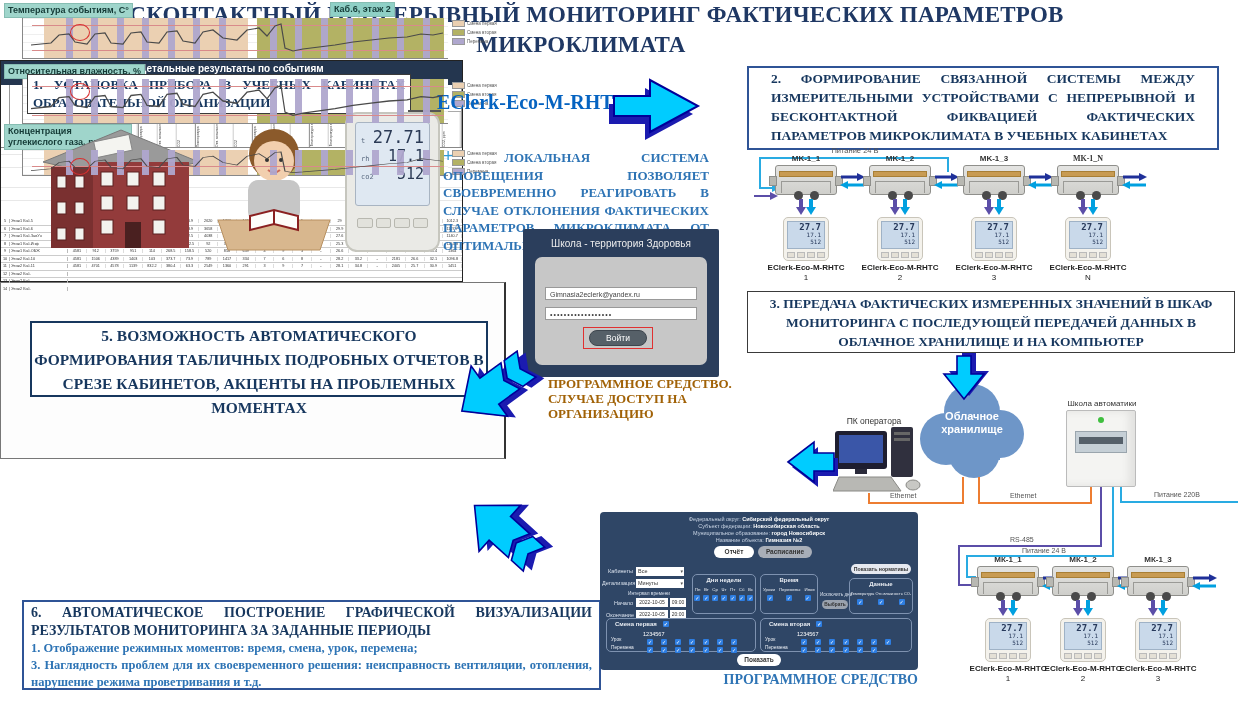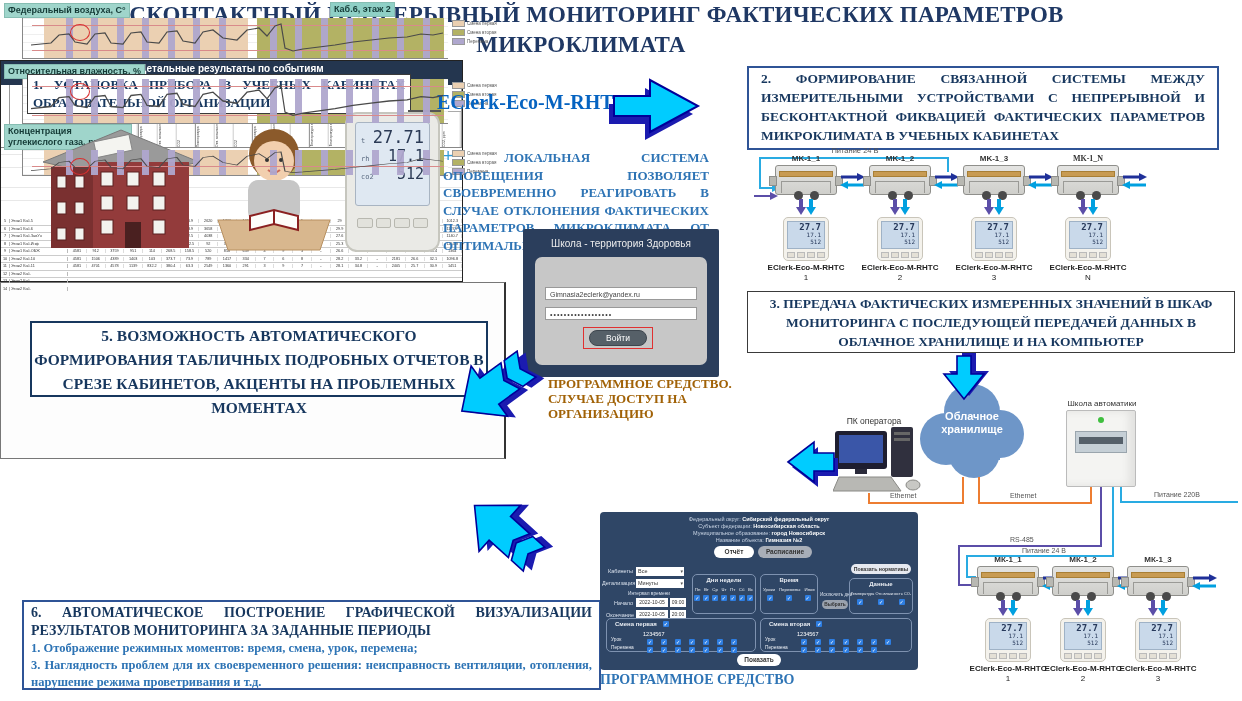--- a/index.html
+++ b/index.html
@@ -6,21 +6,21 @@
 #stage{position:relative;width:1242px;height:701px;background:#fff;overflow:hidden;font-family:"Liberation Sans",sans-serif}
 .abs{position:absolute}
 
 .hbox{position:absolute;background:#fff;color:#17375E;font-family:"Liberation Serif",serif;font-weight:bold;box-sizing:border-box}
 #title{left:40px;top:5px;width:1162px;text-align:center;font:bold 23px/30px "Liberation Serif",serif;color:#1F3864;letter-spacing:.2px}
 #box1{left:27px;top:74px;width:384px;height:40px;border:1.5px solid #3a3a3a;font-size:13px;line-height:18px;text-align:justify;padding:1px 5px}
 #eclerk{left:437px;top:91px;font:bold 20px "Liberation Serif",serif;color:#0563C1}
 #ecline{left:408px;top:110px;width:33px;height:2px;background:#555}
 #note{left:443px;top:148px;width:266px;text-align:justify;font:bold 13px/17.5px "Liberation Serif",serif;color:#2E74B5}
 #note .plus{font-size:18px;color:#2E9BD6}
-#box2{left:747px;top:66px;width:472px;height:84px;border:2px solid #2F5496;font-size:13.5px;line-height:19px;text-align:justify;padding:1px 12px}
+#box2{left:747px;top:66px;width:472px;height:84px;border:2px solid #2F5496;font-size:13.5px;line-height:19px;text-align:justify;padding:1px 22px}
 #box3{left:747px;top:291px;width:488px;height:62px;border:1.5px solid #3a3a3a;text-align:center;font-size:13.5px;line-height:19px;padding-top:2px}
 #box4{left:497px;top:417px;width:284px;height:88px;border:2px solid #17375E;font-size:13.5px;line-height:14.6px;text-align:justify;padding:2px 5px;z-index:5}
 #box5{left:30px;top:321px;width:458px;height:76px;border:2.5px solid #17375E;text-align:center;font-size:15.5px;line-height:24px;padding-top:1px;z-index:3}
 #box6{left:22px;top:600px;width:579px;height:90px;border:2px solid #2F5496;padding:2px 7px;z-index:4}
 #box6 .h{font:bold 14px/18px "Liberation Serif",serif;color:#17375E;text-align:justify}
 #box6 .it{font:bold 12.5px/17px "Liberation Serif",serif;color:#2E74B5;text-align:justify}
 
 #device1{left:345px;top:112px;width:95px;height:140px;background:#EAEAE6;border:2px solid #C6C6BE;border-radius:12px;box-sizing:border-box}
 #device1 .scr{margin:8px 8px 0;height:84px;background:#DFE8F2;border:1px solid #A8B4C2;border-radius:3px;padding:4px 5px;box-sizing:border-box;font-family:"DejaVu Sans Mono",monospace;color:#2B3A55}
 #device1 .r{display:flex;justify-content:space-between;align-items:baseline}
@@ -117,21 +117,21 @@
 .chkrow{display:flex;justify-content:space-around;margin-top:3px}
 .chk{width:6px;height:6px;background:#2D7DE1;border-radius:1px;color:#fff;font-size:5px;line-height:6px;text-align:center;display:inline-block}
 .shift{position:absolute;border:1px solid #7E92B0;border-radius:5px;box-sizing:border-box}
 .shift .hd{display:flex;gap:6px;font-size:6px;font-weight:bold;padding:2px 0 0 8px;align-items:center}
 .sgrow{display:flex;align-items:center;height:8px;padding-left:4px}
 .sgl{width:32px;font-size:4.8px}
 .sgrow .chk{margin:0 4px 0 4px}
 .snum{width:14px;text-align:center;font-size:5.5px;color:#fff}
 #showbtn{left:137px;top:142px;width:44px;height:12px;background:#fff;border-radius:7px;font-size:6.5px;line-height:12px}
 #normbtn{left:251px;top:52px;width:60px;height:10px;background:#E6E9F0;border-radius:5px;font-size:5.2px;line-height:10px}
-#softcap{left:600px;top:672px;width:318px;text-align:left;font:bold 14px "Liberation Serif",serif;color:#2E74B5}
+#softcap{left:600px;top:672px;width:318px;text-align:right;font:bold 14px "Liberation Serif",serif;color:#2E74B5}
 .arrowsvg{position:absolute;z-index:6}
 </style>
 </head>
 <body>
 
 <div id="stage">
 
   <div id="title">
     <div>БЕСКОНТАКТНЫЙ НЕПРЕРЫВНЫЙ МОНИТОРИНГ ФАКТИЧЕСКИХ ПАРАМЕТРОВ</div>
       <div>МИКРОКЛИМАТА</div>
@@ -448,21 +448,21 @@
           <span class="rt-cell"></span>
           <span class="rt-cell"></span>
           <span class="rt-cell"></span>
           <span class="rt-cell"></span>
           <span class="rt-cell"></span>
         </div>
       </div>
   </div>
 
   <div id="charts">
-    <div class="clabel" style="left:4px;top:3px">Федеральный воздуха, С°</div>
+    <div class="clabel" style="left:4px;top:3px">Температура событиям, С°</div>
     <div class="clabel" style="left:330px;top:2px;background:#8FD0C6">Каб.6, этаж 2</div>
     <div class="plot" style="left:22px;top:18px;width:425px;height:40px">
       <div class="band t"></div>
       <div class="band o"></div>
       <div class="rline" style="top:18%"></div>
       <div class="rline" style="top:80%"></div>
       <svg viewBox="0 0 425 40" preserveAspectRatio="none">
           <path d="M8,27 L28,25 36,17 46,16 52,24 64,26 72,16 82,15 88,25 100,26 108,15 118,14 124,24 136,25 144,14 154,13 160,23 172,25 180,14 190,12 200,20 214,22 224,12 236,10 244,18 252,8 258,6 262,30 270,33 280,31 296,29 312,27 330,24 348,22 366,20 384,19 398,16 410,17 420,15" stroke="#4A4A4A" stroke-width="1.2" fill="none"></path>
         </svg>
       <div class="pcircle"></div>

